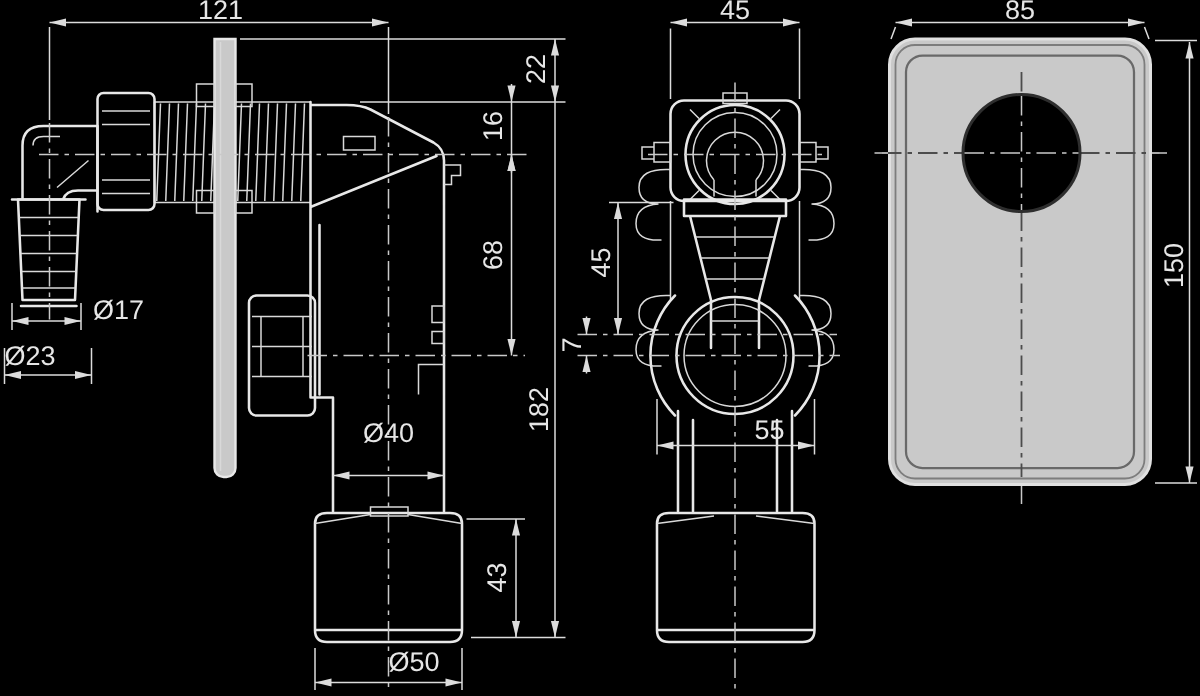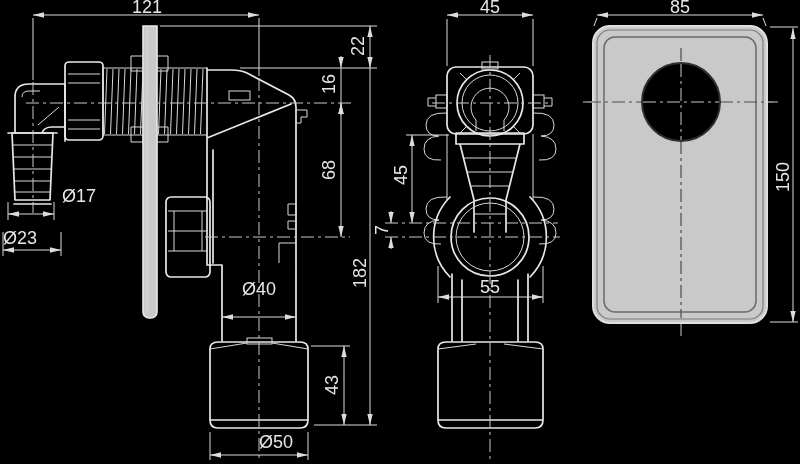--- a/index.html
+++ b/index.html
@@ -151,26 +151,26 @@
         <path class="dim" d="M770,27 H798 M770,322 H798"></path>
       </g>
     </g>
   </svg>
 
   <span class="lbl" style="left:147px;top:7px">121</span>
   <span class="lbl rot" style="left:358px;top:46px">22</span>
   <span class="lbl rot" style="left:329px;top:84px">16</span>
   <span class="lbl rot" style="left:329px;top:170px">68</span>
   <span class="lbl rot" style="left:360px;top:273px">182</span>
-  <span class="lbl" style="left:79px;top:196px">Ø17</span>
+  <span class="lbl" style="left:79px;top:207px">Ø17</span>
   <span class="lbl" style="left:20px;top:238px">Ø23</span>
   <span class="lbl" style="left:259px;top:289px">Ø40</span>
   <span class="lbl rot" style="left:332px;top:385px">43</span>
   <span class="lbl" style="left:276px;top:442px">Ø50</span>
 
   <span class="lbl" style="left:490px;top:7px">45</span>
   <span class="lbl rot" style="left:401px;top:175px">45</span>
   <span class="lbl rot" style="left:382px;top:230px">7</span>
-  <span class="lbl" style="left:490px;top:287px">55</span>
+  <span class="lbl" style="left:513px;top:287px">55</span>
 
   <span class="lbl" style="left:680px;top:7px">85</span>
   <span class="lbl rot" style="left:783px;top:177px">150</span>
 </div>
 
 </body></html>

